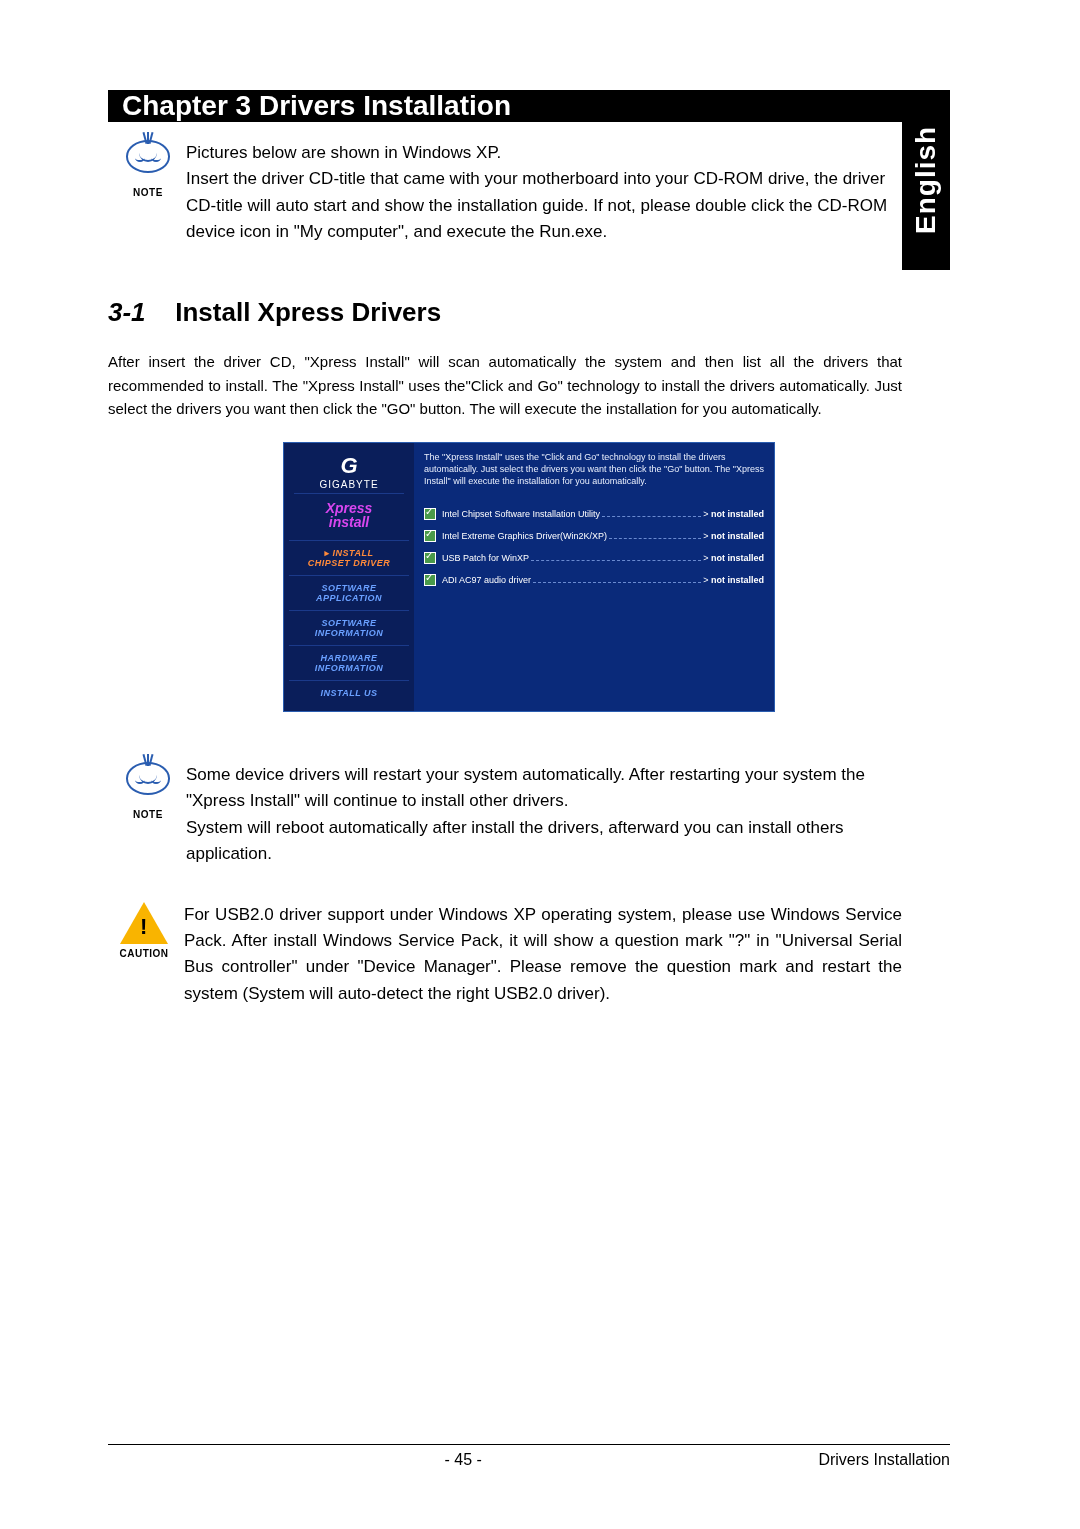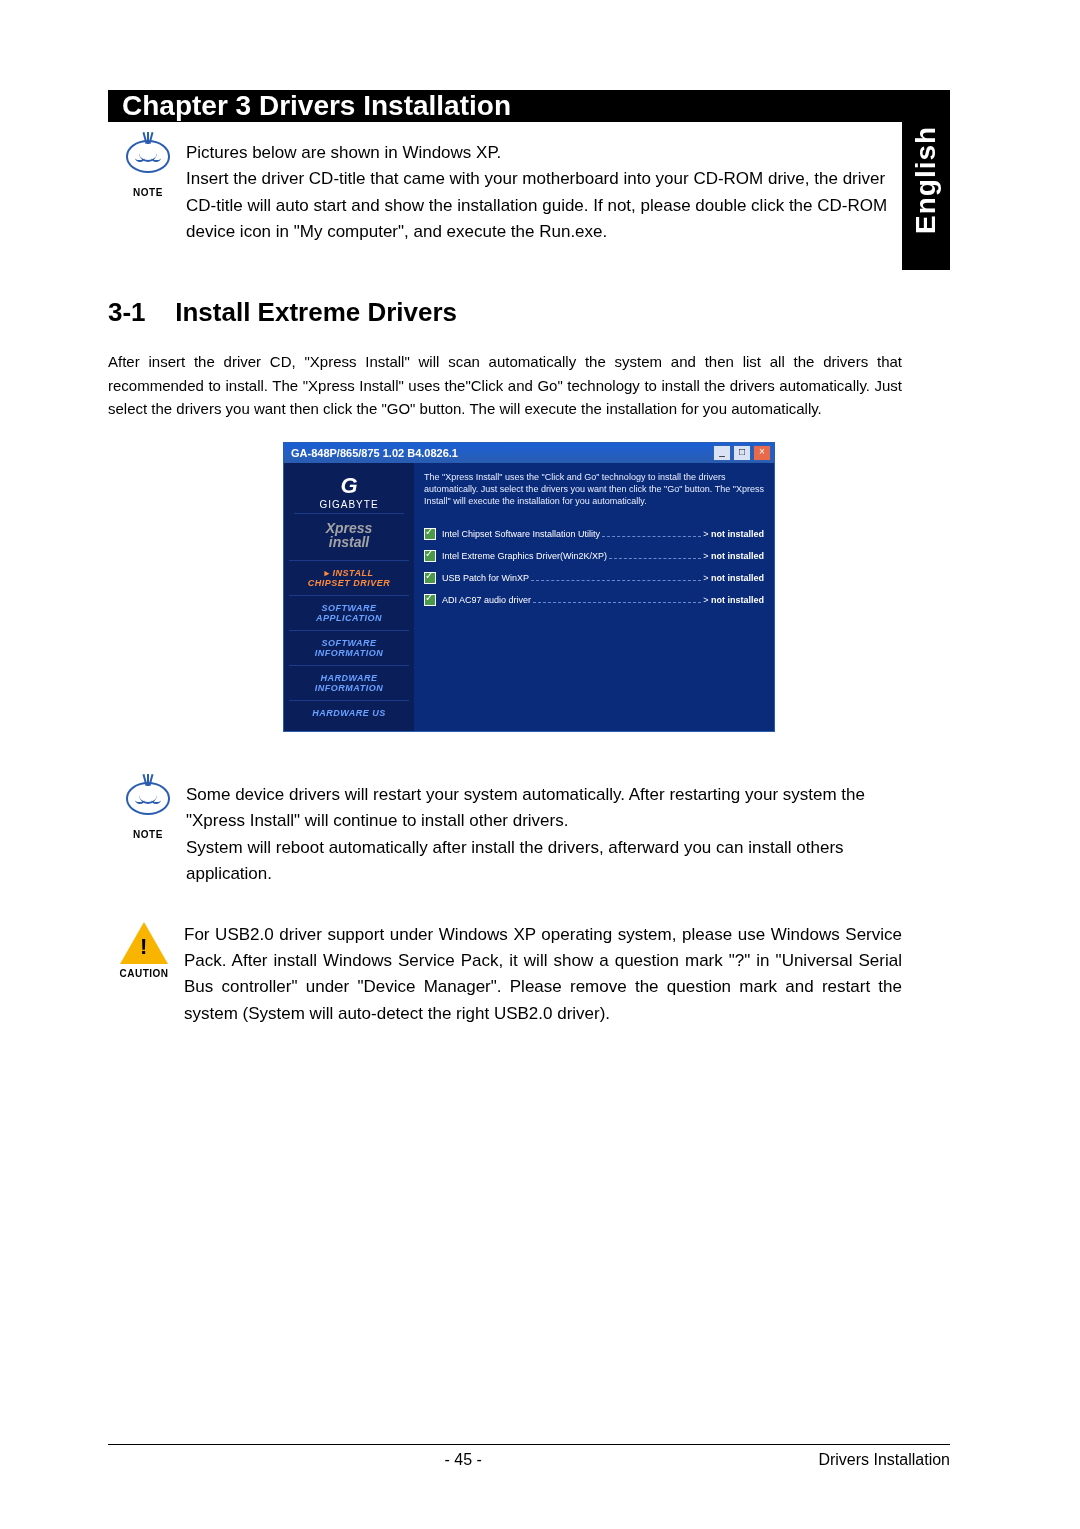--- a/index.html
+++ b/index.html
@@ -136,21 +136,21 @@
     font-size: 10px;
     font-weight: bold;
     margin-top: 2px;
     letter-spacing: 0.5px;
   }
   .section-heading {
     font-size: 26px;
     font-weight: bold;
     margin: 52px 0 22px 0;
   }
-  .sec-num { display:inline-block; width:60px; }
+  .sec-num { display:inline-block; width:60px;font-style:italic; }
   .body-para {
     font-size: 15px;
     line-height: 1.55;
     margin: 0 48px 0 0;
     text-align: justify;
   }
   .installer {
     width: 490px;
     margin: 22px auto 0 auto;
     border: 1px solid #2a5db0;
@@ -189,21 +189,21 @@
     align-items:center;
     justify-content:center;
     border-bottom:1px solid #1b3a8a;
     margin-bottom:4px;
   }
   .giga-g { font-size:22px; font-weight:bold; font-style:italic;}
   .giga-txt { font-size:10px; letter-spacing:1px;}
   .xpress-logo {
     width:110px;
     height:34px;
-    color:#a3a3a3;
+    color:#d946ef;
     font-weight:bold;
     font-style:italic;
     font-size:14px;
     display:flex;
     flex-direction:column;
     align-items:center;
     justify-content:center;
     line-height:1;
     margin-bottom:8px;
   }
@@ -318,49 +318,41 @@
           <div class="note-smile"></div>
         </div>
       <div class="note-label">NOTE</div>
     </div>
     <div style="white-space:pre-line">Pictures below are shown in Windows XP.
 Insert the driver CD-title that came with your motherboard into your CD-ROM drive, the driver CD-title will auto start and show the installation guide. If not, please double click the CD-ROM device icon in "My computer", and execute the Run.exe.</div>
   </div>
 
   <div class="section-heading">
     <span class="sec-num">3-1</span>
-    <span>Install Extreme Drivers</span>
+    <span>Install Xpress Drivers</span>
   </div>
 
   <p class="body-para">After insert the driver CD, "Xpress Install" will  scan automatically the system and then list all the drivers that recommended to install. The "Xpress Install" uses the"Click and Go" technology to install the drivers automatically. Just select the drivers you want then click the "GO" button. The will execute the installation for you automatically.</p>
 
   <div class="installer">
-    <div class="inst-titlebar">
-      <span class="inst-title">GA-848P/865/875 1.02 B4.0826.1</span>
-      <div class="win-btns">
-        <div class="win-btn">_</div>
-        <div class="win-btn">□</div>
-        <div class="win-btn close">×</div>
-      </div>
-    </div>
     <div class="inst-body">
       <div class="inst-sidebar">
         <div class="giga-logo">
           <div class="giga-g">G</div>
           <div class="giga-txt">GIGABYTE</div>
         </div>
         <div class="xpress-logo">
           <div>Xpress</div>
           <div class="l2">install</div>
         </div>
         <div class="nav-item active"><span class="arrow">▸</span> <span>INSTALL</span><br><span>CHIPSET DRIVER</span></div>
         <div class="nav-item"><span>SOFTWARE</span><br><span>APPLICATION</span></div>
         <div class="nav-item"><span>SOFTWARE</span><br><span>INFORMATION</span></div>
         <div class="nav-item"><span>HARDWARE</span><br><span>INFORMATION</span></div>
-        <div class="nav-item"><span>HARDWARE US</span></div>
+        <div class="nav-item"><span>INSTALL US</span></div>
       </div>
       <div class="inst-main">
         <div class="inst-desc">The "Xpress Install" uses the "Click and Go" technology to install the drivers automatically. Just select the drivers you want then click the "Go" button. The "Xpress Install" will execute the installation for you automatically.</div>
         <div class="drv-row">
             <div class="chk"></div>
             <span class="drv-name">Intel Chipset Software Installation Utility</span>
             <span class="drv-dash"></span>
             <span class="drv-status">&gt; <b>not installed</b></span>
           </div>
         <div class="drv-row">

